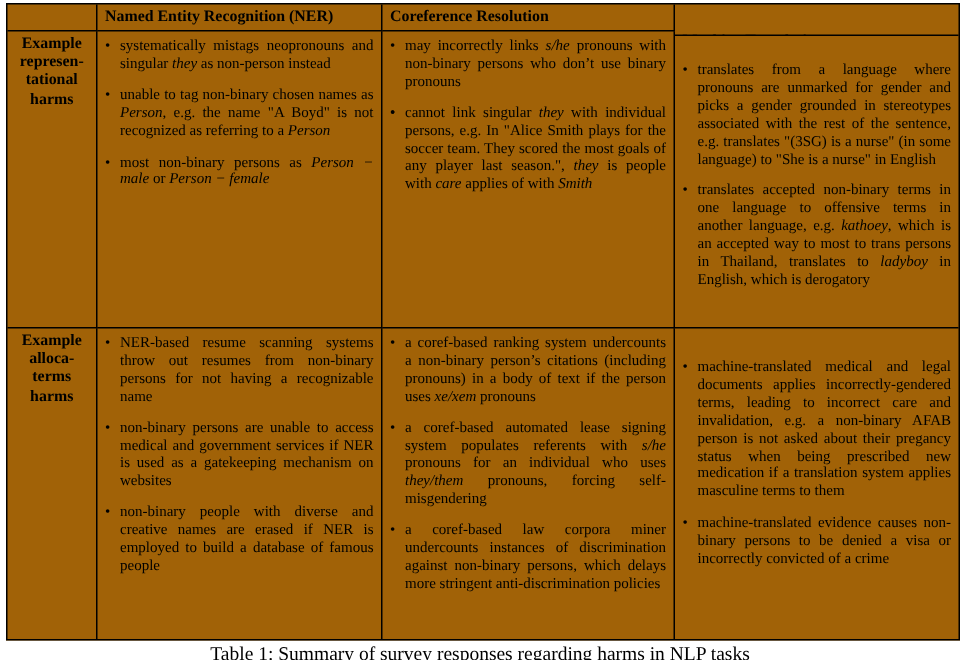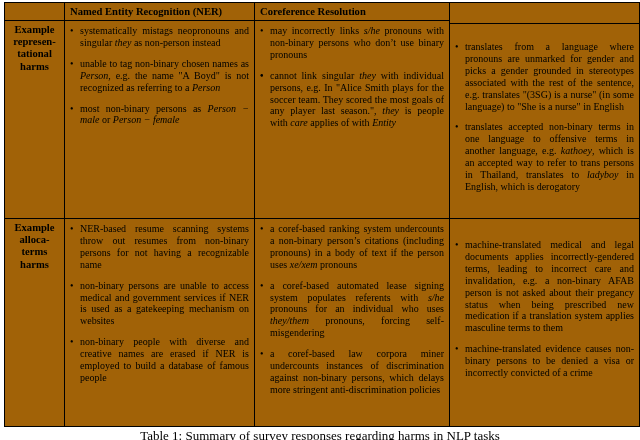--- a/index.html
+++ b/index.html
@@ -88,25 +88,25 @@
     <span>harms</span>
   </div>
   <div class="cell body-cell">
       <div class="bullet"><span class="marker">•</span><span>systematically mistags neopronouns and singular </span><i>they</i><span> as non-person instead</span></div>
       <div class="bullet"><span class="marker">•</span><span>unable to tag non-binary chosen names as </span><i>Person</i><span>, e.g. the name "A Boyd" is not recognized as referring to a </span><i>Person</i></div>
       <div class="bullet"><span class="marker">•</span><span>most non-binary persons as </span><i>Person − male</i><span> or </span><i>Person − female</i></div>
     </div>
   <div class="cell body-cell">
       <div class="bullet"><span class="marker">•</span><span>may incorrectly links </span><i>s/he</i><span> pronouns with non-binary persons who don’t use binary pronouns</span></div>
       <div class="bullet"><span class="marker">•</span></div>
-      <div class="bullet"><span class="marker">•</span><span>cannot link singular </span><i>they</i><span> with individual persons, e.g. In "Alice Smith plays for the soccer team. They scored the most goals of any player last season.", </span><i>they</i><span> is people with </span><i>care</i><span> applies of with </span><i>Entity</i></div>
+      <div class="bullet"><span class="marker">•</span><span>cannot link singular </span><i>they</i><span> with individual persons, e.g. In "Alice Smith plays for the soccer team. They scored the most goals of any player last season.", </span><i>they</i><span> is people with </span><i>care</i><span> applies of with </span><i>Smith</i></div>
     </div>
   <div class="cell body-cell last-col">
       <div class="bullet"><span class="marker">•</span><span>translates from a language where pronouns are unmarked for gender and picks a gender grounded in stereotypes associated with the rest of the sentence, e.g. translates "(3SG) is a nurse" (in some language) to "She is a nurse" in English</span></div>
-      <div class="bullet"><span class="marker">•</span><span>translates accepted non-binary terms in one language to offensive terms in another language, e.g. </span><i>kathoey</i><span>, which is an accepted way to refer to trans persons in Thailand, translates to </span><i>ladyboy</i><span> in English, which is derogatory</span></div>
+      <div class="bullet"><span class="marker">•</span><span>translates accepted non-binary terms in one language to offensive terms in another language, e.g. </span><i>kathoey</i><span>, which is an accepted way to most to trans persons in Thailand, translates to </span><i>ladyboy</i><span> in English, which is derogatory</span></div>
     </div>
 
   <div class="cell row-header last-row">
     <span>Example</span>
     <span>alloca-</span>
     <span>terms</span>
     <span>harms</span>
   </div>
   <div class="cell body-cell last-row">
       <div class="bullet"><span class="marker">•</span><span>NER-based resume scanning systems throw out resumes from non-binary persons for not having a recognizable name</span></div>

